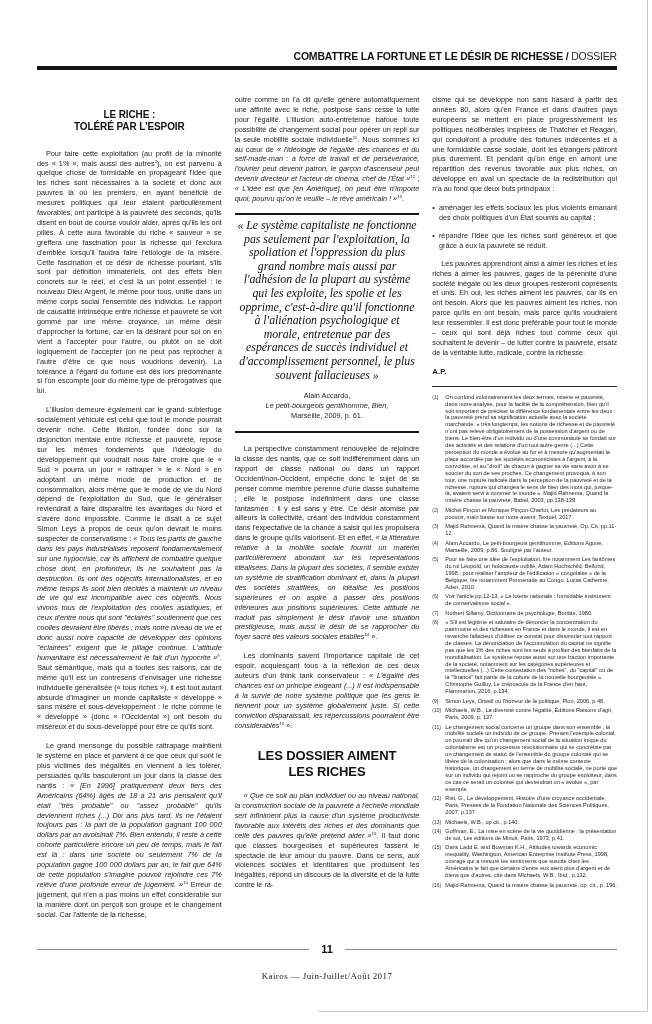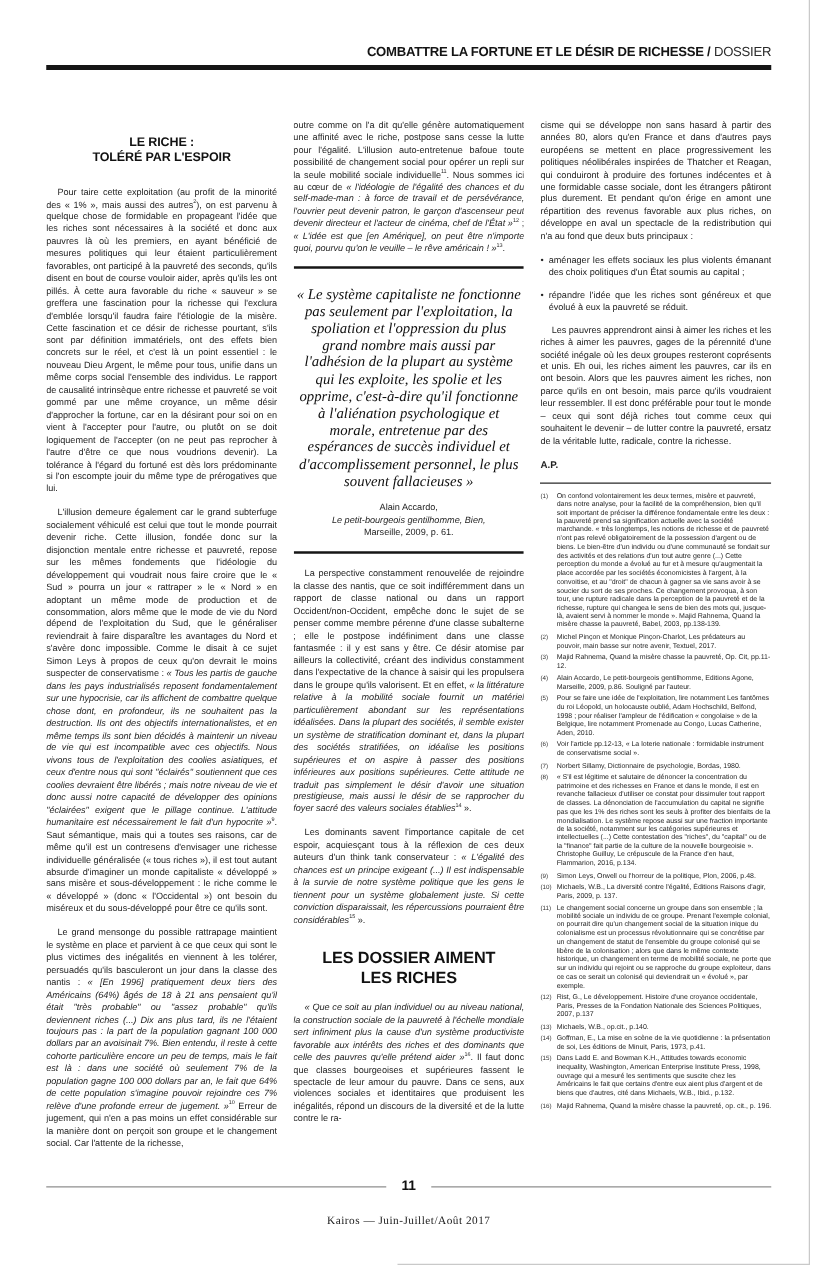--- a/index.html
+++ b/index.html
@@ -3,42 +3,42 @@
 <meta charset="utf-8">
 <style>
   html,body{margin:0;padding:0;background:#fff;}
   .page{position:relative;width:652px;height:1024px;background:#ffffff;overflow:hidden;
         font-family:"Liberation Sans",sans-serif;color:#1f1f1f;}
   
   .scan-edge-right{position:absolute;top:0;right:4px;width:1px;height:1012px;background:#c9c9c9;}
   .scan-edge-bottom{position:absolute;right:4px;top:1011px;width:330px;height:1px;background:#c9c9c9;}
 
   
-  .header{position:absolute;top:36px;left:37px;width:580px;text-align:right;}
+  .header{position:absolute;top:50px;left:37px;width:580px;text-align:right;}
   .header-title{font-size:10.5px;font-weight:bold;letter-spacing:-0.2px;color:#141414;}
   .header-title .light{font-weight:normal;color:#2a2a2a;}
   .header-rule{margin-top:4px;height:4px;background:#151515;}
 
   
   .columns{position:absolute;top:95px;left:37px;width:580px;height:845px;display:flex;gap:13px;}
   .col{width:185px;height:100%;overflow:hidden;}
 
   .article-title{margin:14px 0 16px 0;text-align:center;font-size:10px;line-height:1.18;
                  font-weight:bold;letter-spacing:-0.1px;color:#111;}
   .section-heading{margin:18px 0 12px 0;text-align:center;font-size:13px;line-height:1.18;
                  font-weight:bold;letter-spacing:-0.1px;color:#111;}
 
   p.body{margin:0 0 9px 0;font-size:7.3px;line-height:9.9px;text-align:justify;letter-spacing:-0.03px;}
   p.body.indent{text-indent:9px;}
   .it{font-style:italic;}
   sup{font-size:0.6em;line-height:0;vertical-align:super;}
 
   
   .quote-block{border-top:2px solid #161616;border-bottom:2px solid #161616;
-               padding:14px 2px 10px 2px;margin:5px 0 11px 0;}
+               padding:4px 2px 10px 2px;margin:5px 0 11px 0;}
   .pullquote{margin:0;font-family:"Liberation Serif",serif;font-style:italic;font-size:11.8px;
              line-height:13.6px;text-align:center;color:#101010;}
   .attribution{margin-top:9px;text-align:center;font-size:7.3px;line-height:10px;}
   .attr-name{font-weight:normal;}
   .attr-work{font-style:italic;}
 
   
   .bullet-item{display:flex;gap:4px;margin:0 0 8px 0;font-size:7.3px;line-height:9.9px;text-align:justify;}
   .bullet{flex:0 0 auto;}
   .signature{font-size:7.8px;font-weight:bold;margin:8px 0 10px 0;}
@@ -106,21 +106,21 @@
 
     <section class="col">
       <p class="body">cisme qui se développe non sans hasard à partir des années 80, alors qu'en France et dans d'autres pays européens se mettent en place progressivement les politiques néolibérales inspirées de Thatcher et Reagan, qui conduiront à produire des fortunes indécentes et à une formidable casse sociale, dont les étrangers pâtiront plus durement. Et pendant qu'on érige en amont une répartition des revenus favorable aux plus riches, on développe en aval un spectacle de la redistribution qui n'a au fond que deux buts principaux :</p>
 
       <div class="bullet-item">
         <span class="bullet">•</span>
         <span class="bullet-text">aménager les effets sociaux les plus violents émanant des choix politiques d'un État soumis au capital ;</span>
       </div>
       <div class="bullet-item">
         <span class="bullet">•</span>
-        <span class="bullet-text">répandre l'idée que les riches sont généreux et que évolué à eux la pauvreté se réduit.</span>
+        <span class="bullet-text">répandre l'idée que les riches sont généreux et que grâce à eux la pauvreté se réduit.</span>
       </div>
 
       <p class="body indent">Les pauvres apprendront ainsi à aimer les riches et les riches à aimer les pauvres, gages de la pérennité d'une société inégale où les deux groupes resteront coprésents et unis. Eh oui, les riches aiment les pauvres, car ils en ont besoin. Alors que les pauvres aiment les riches, non parce qu'ils en ont besoin, mais parce qu'ils voudraient leur ressembler. Il est donc préférable pour tout le monde – ceux qui sont déjà riches tout comme ceux qui souhaitent le devenir – de lutter contre la pauvreté, ersatz de la véritable lutte, radicale, contre la richesse.</p>
 
       <div class="signature">A.P.</div>
 
       <div class="fn-rule"></div>
 
       <div class="footnotes">
         <div class="fn">

